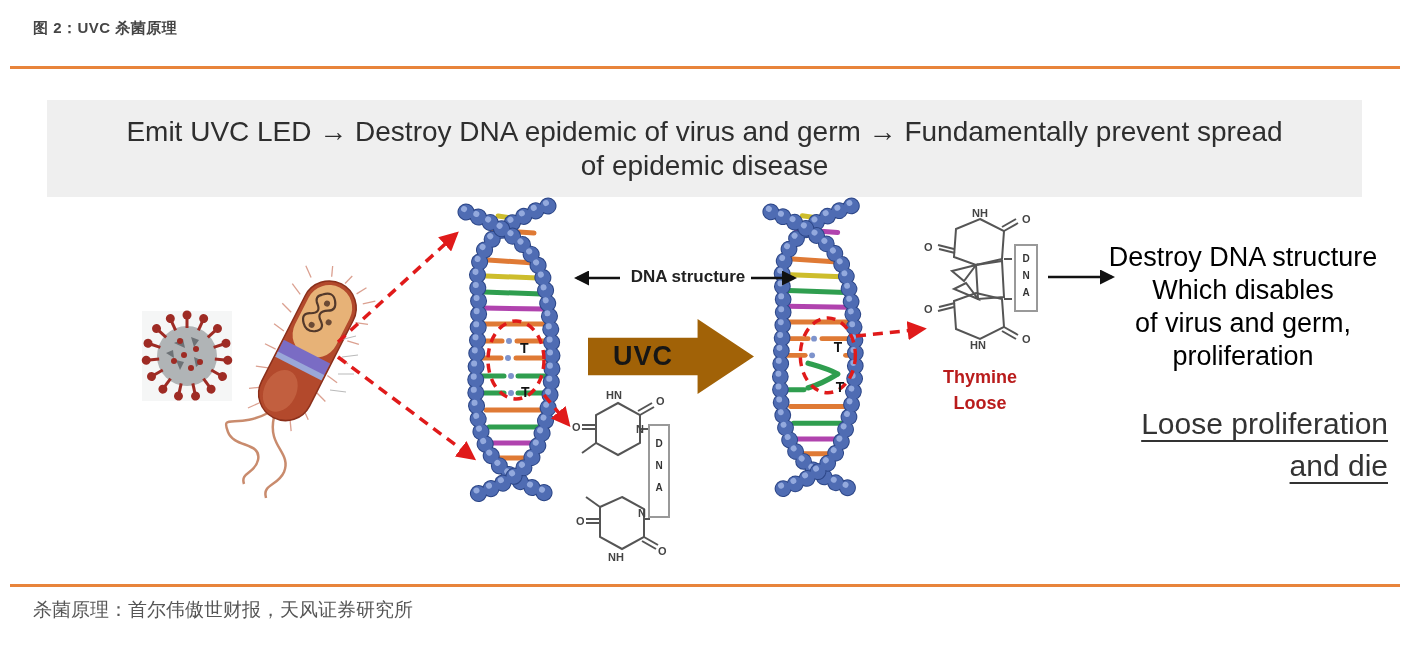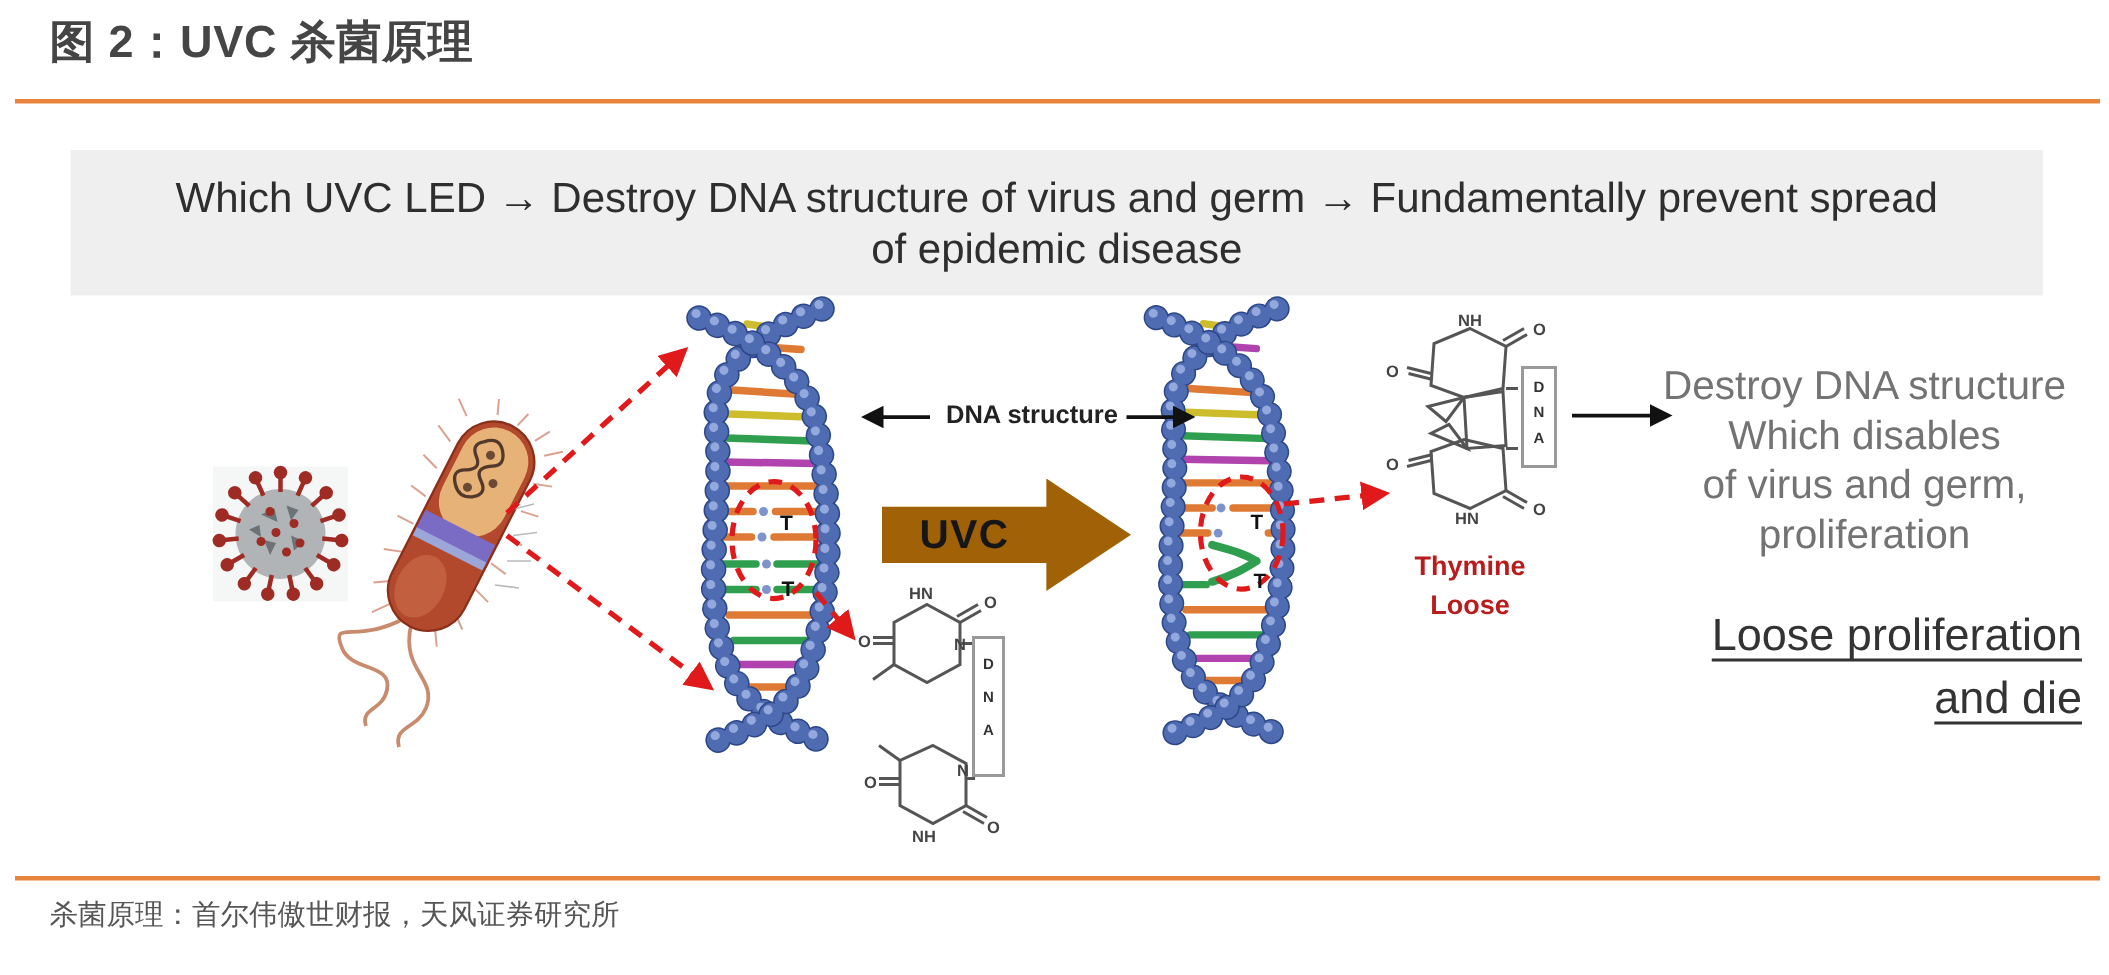--- a/index.html
+++ b/index.html
@@ -1,18 +1,18 @@
 <!DOCTYPE html>
 <html><head>
 <meta charset="utf-8">
 <style>
   html,body{margin:0;padding:0;background:#fff;}
   .page{position:relative;width:1406px;height:650px;background:#fff;overflow:hidden;
         font-family:"Liberation Sans",sans-serif;}
-  .fig-title{position:absolute;left:33px;top:8px;font-size:30px;font-weight:bold;color:#454545;letter-spacing:.5px;}
+  .fig-title{position:absolute;left:33px;top:19px;font-size:15px;font-weight:bold;color:#454545;letter-spacing:.5px;}
   .rule{position:absolute;left:10px;right:6px;height:3px;background:#E8843B;}
   .rule-top{top:66px;}
   .rule-bottom{top:584px;}
   .banner{position:absolute;left:47px;top:100px;width:1315px;height:97px;background:#EFEFEF;
           color:#2e2e2e;font-size:28px;line-height:34px;text-align:center;
           display:flex;flex-direction:column;justify-content:center;}
   .source{position:absolute;left:33px;top:597px;font-size:19px;color:#565656;}
   .diagram{position:absolute;left:0;top:197px;width:1406px;height:385px;}
   .abs{position:absolute;}
   .dna-structure-label{position:absolute;left:624px;top:70px;width:128px;text-align:center;
@@ -22,21 +22,21 @@
   .uvc-arrow span{display:block;width:110px;text-align:center;line-height:75px;
        font-size:27px;font-weight:bold;color:#161616;letter-spacing:1px;}
   .dna-box{position:absolute;border:2px solid #999;background:#fff;color:#333;font-weight:bold;
        font-size:10px;writing-mode:vertical-rl;text-orientation:upright;
        display:flex;align-items:center;justify-content:center;}
   .dna-box.b1{left:648px;top:227px;width:18px;height:90px;letter-spacing:11px;}
   .dna-box.b2{left:1014px;top:47px;width:20px;height:64px;letter-spacing:6px;}
   .thymine-dimer-label{position:absolute;left:918px;top:167px;width:124px;text-align:center;
        font-size:18px;font-weight:bold;color:#b91c1c;line-height:26px;}
   .result-text{position:absolute;left:1098px;top:44px;width:290px;text-align:center;
-       font-size:27px;line-height:33px;color:#737373;}
+       font-size:27px;line-height:33px;color:#000000;}
   .conclusion{position:absolute;left:1095px;top:206px;width:293px;text-align:right;
        font-size:30px;line-height:42px;color:#333;}
   .conclusion div{text-decoration:underline;text-decoration-thickness:2px;text-underline-offset:6px;}
   .strand-sh{fill:none;stroke:#2c4687;stroke-width:17;stroke-linecap:round;stroke-dasharray:.1 13;}
   .strand{fill:none;stroke:#4f6cb3;stroke-width:15;stroke-linecap:round;stroke-dasharray:.1 13;}
   .strand-hi{fill:none;stroke:#93a9dd;stroke-width:6;stroke-linecap:round;stroke-dasharray:.1 13;}
   .rung{stroke-linecap:round;stroke-width:5;}
   .tlabel{font-size:14px;font-weight:bold;fill:#111;font-family:"Liberation Sans",sans-serif;}
   .chem{stroke:#555;stroke-width:2;fill:none;}
   .chem-t{font-size:11px;font-weight:bold;fill:#444;font-family:"Liberation Sans",sans-serif;}
@@ -44,21 +44,21 @@
 </style>
 </head>
 <body>
 
 <div class="page">
 
   <div class="fig-title">图 2：UVC 杀菌原理</div>
   <div class="rule rule-top"></div>
 
   <div class="banner">
-    <div>Which UVC LED → Destroy DNA structure of virus and germ → Fundamentally prevent spread</div>
+    <div>Emit UVC LED → Destroy DNA epidemic of virus and germ → Fundamentally prevent spread</div>
     <div>of epidemic disease</div>
   </div>
 
   <div class="diagram">
 
     <svg class="abs" style="left:136px;top:108px" width="102" height="102" viewBox="0 0 102 102">
       <rect x="6" y="6" width="90" height="90" fill="#f5f6f6"></rect>
       <defs>
         <g id="spk">
           <line x1="51" y1="23" x2="51" y2="13" stroke="#9e2b24" stroke-width="3"></line>

